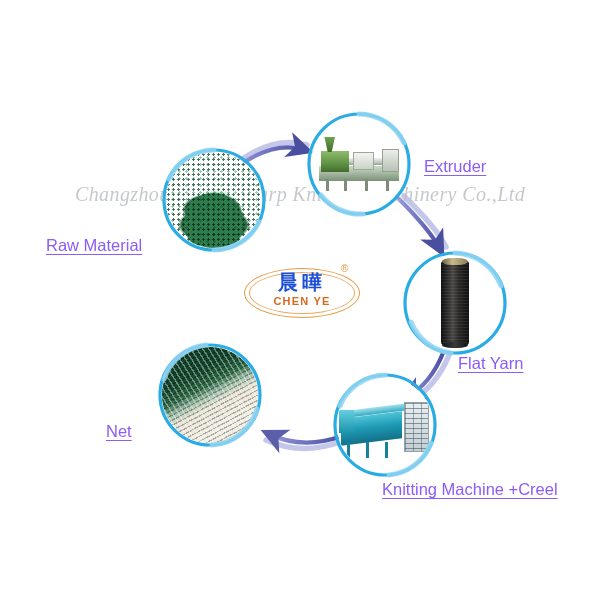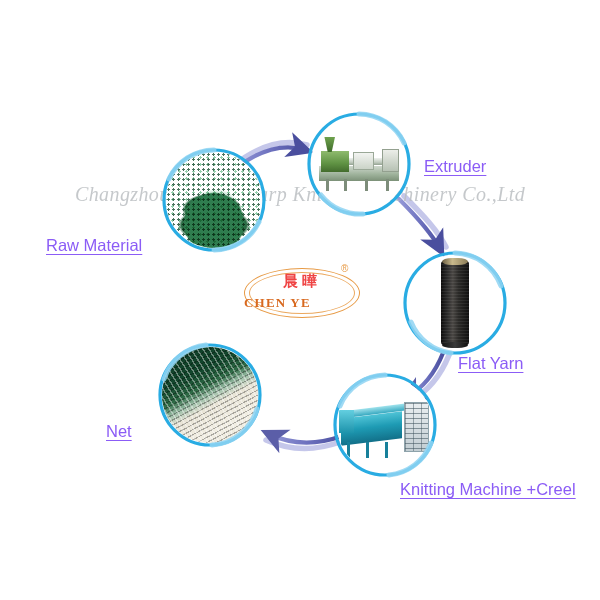--- a/index.html
+++ b/index.html
@@ -249,33 +249,34 @@
     border: 1.5px solid #e79a45;
     box-sizing: border-box;
   }
   #center-logo .oval-outer { left: 0;   top: 6px;  width: 116px; height: 50px; }
   #center-logo .oval-inner { left: 5px; top: 10px; width: 106px; height: 42px; border-color: #eba85e; }
   #center-logo .cn {
     position: absolute;
     left: 0; top: 12px;
     width: 116px;
     text-align: center;
-    font-family: Liberation Serif, serif;
-    font-size: 15px;
+    font-family: Liberation Mono, monospace;
+    font-size: 20px;
     font-weight: 700;
     letter-spacing: 4px;
-    color: #ef4444;
+    color: #1d4ed8;
     line-height: 1;
   }
   #center-logo .en {
     position: absolute;
     left: 0; top: 34px;
     width: 116px;
-    font-family: Liberation Serif, serif;
-    font-size: 13px;
+    text-align: center;
+    font-family: Liberation Sans, sans-serif;
+    font-size: 11px;
     font-weight: 700;
     letter-spacing: 1.2px;
     color: #d8691f;
     line-height: 1;
   }
   #center-logo .reg {
     position: absolute;
     left: 97px; top: 1px;
     font-family: "Liberation Sans", sans-serif;
     font-size: 10px;
@@ -387,21 +388,21 @@
         <div class="k-leg" style="left:30%;"></div>
         <div class="k-leg" style="left:50%;"></div>
       </div>
     </div>
     <svg class="ring" viewBox="0 0 108 108">
       <circle cx="54" cy="54" r="50" fill="none" stroke="#29ace3" stroke-width="3.2"></circle>
       <path d="M54,4 A50,50 0 0,0 9,35" fill="none" stroke="#8fd4f2" stroke-width="5" stroke-linecap="round" opacity=".85"></path>
       <path d="M100,72 A50,50 0 0,1 58,104" fill="none" stroke="#8fd4f2" stroke-width="5" stroke-linecap="round" opacity=".85"></path>
     </svg>
   </div>
-  <div class="node-label" style="left:400px; top:480px;text-align:center;">Knitting Machine +Creel</div>
+  <div class="node-label" style="left:382px; top:480px;text-align:center;">Knitting Machine +Creel</div>
 
   <div class="node" id="node-net" style="left:156px; top:341px;">
     <div class="photo">
       <div class="art-net"></div>
     </div>
     <svg class="ring" viewBox="0 0 108 108">
       <circle cx="54" cy="54" r="50" fill="none" stroke="#29ace3" stroke-width="3.2"></circle>
       <path d="M50,4 A50,50 0 0,0 8,38" fill="none" stroke="#8fd4f2" stroke-width="5" stroke-linecap="round" opacity=".85"></path>
       <path d="M101,68 A50,50 0 0,1 56,104" fill="none" stroke="#8fd4f2" stroke-width="5" stroke-linecap="round" opacity=".85"></path>
     </svg>

